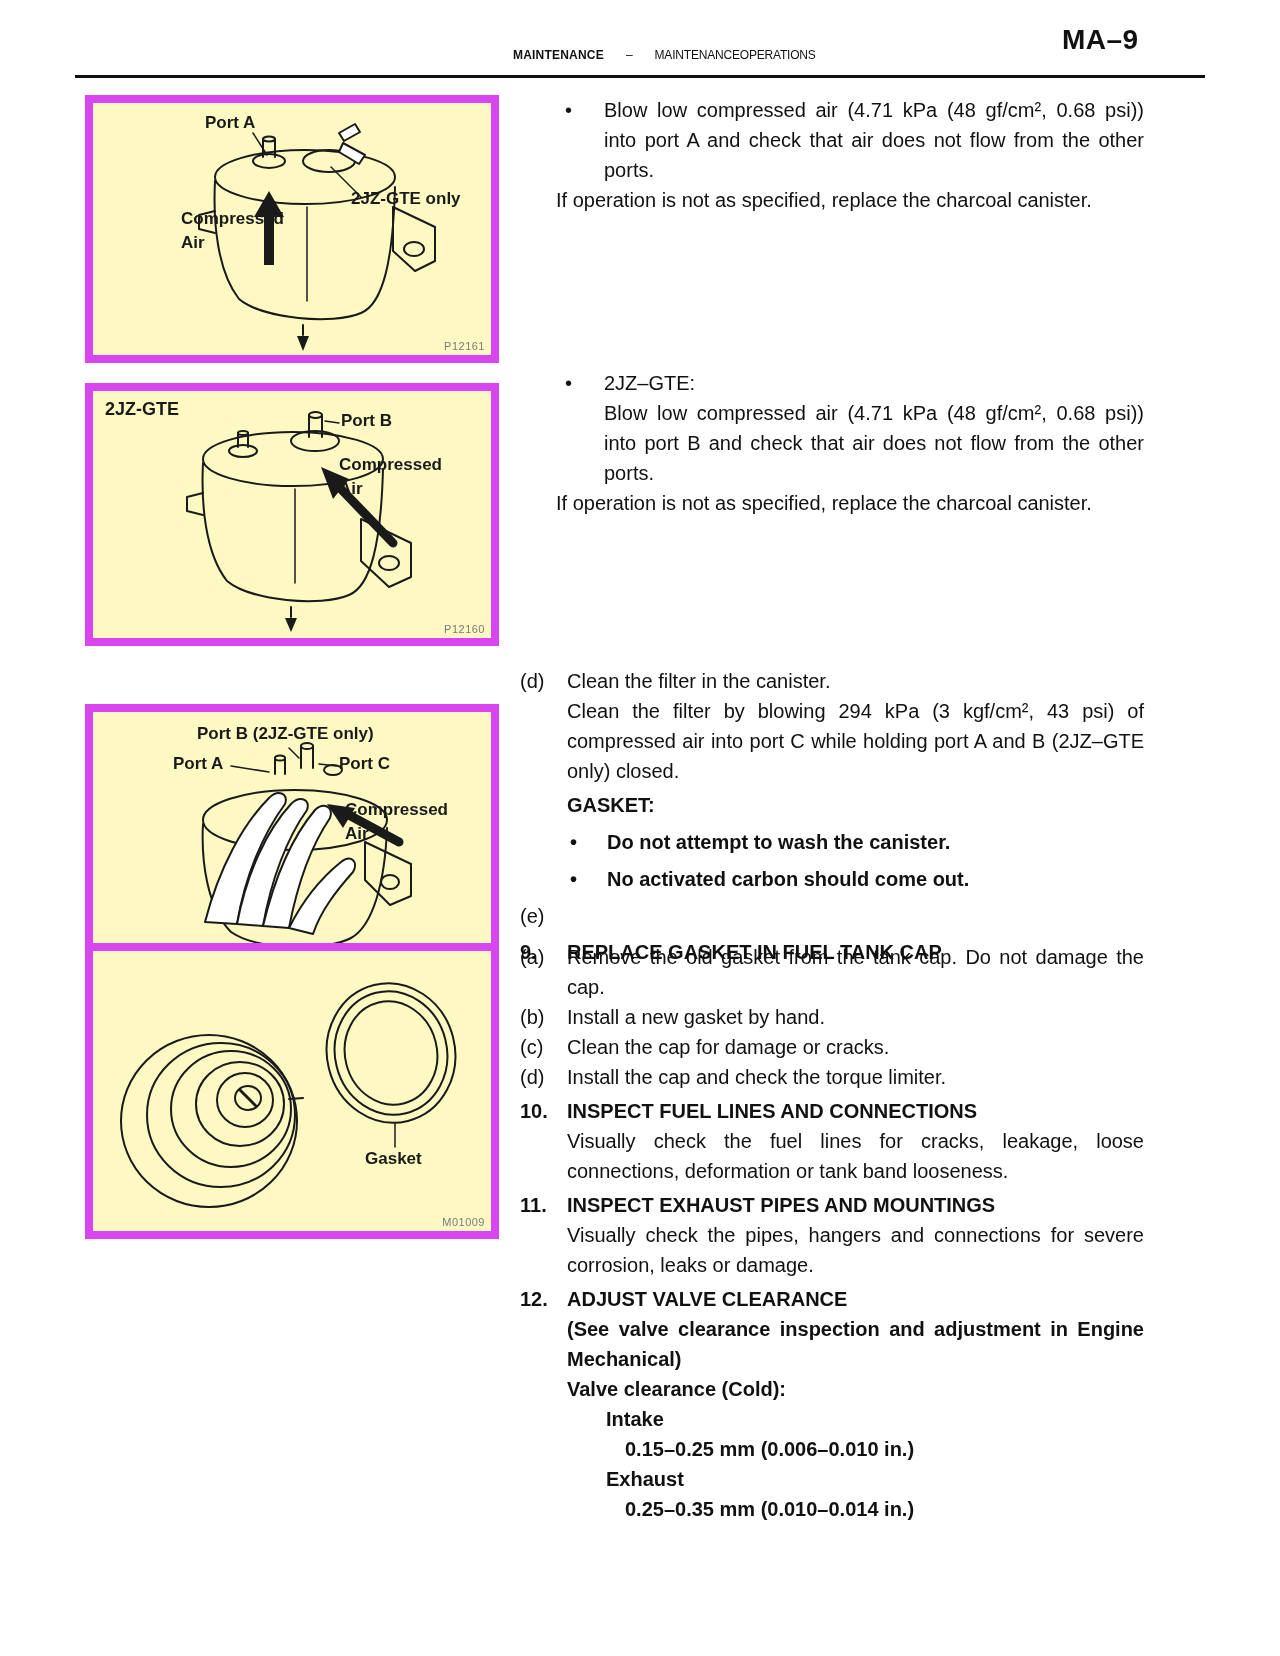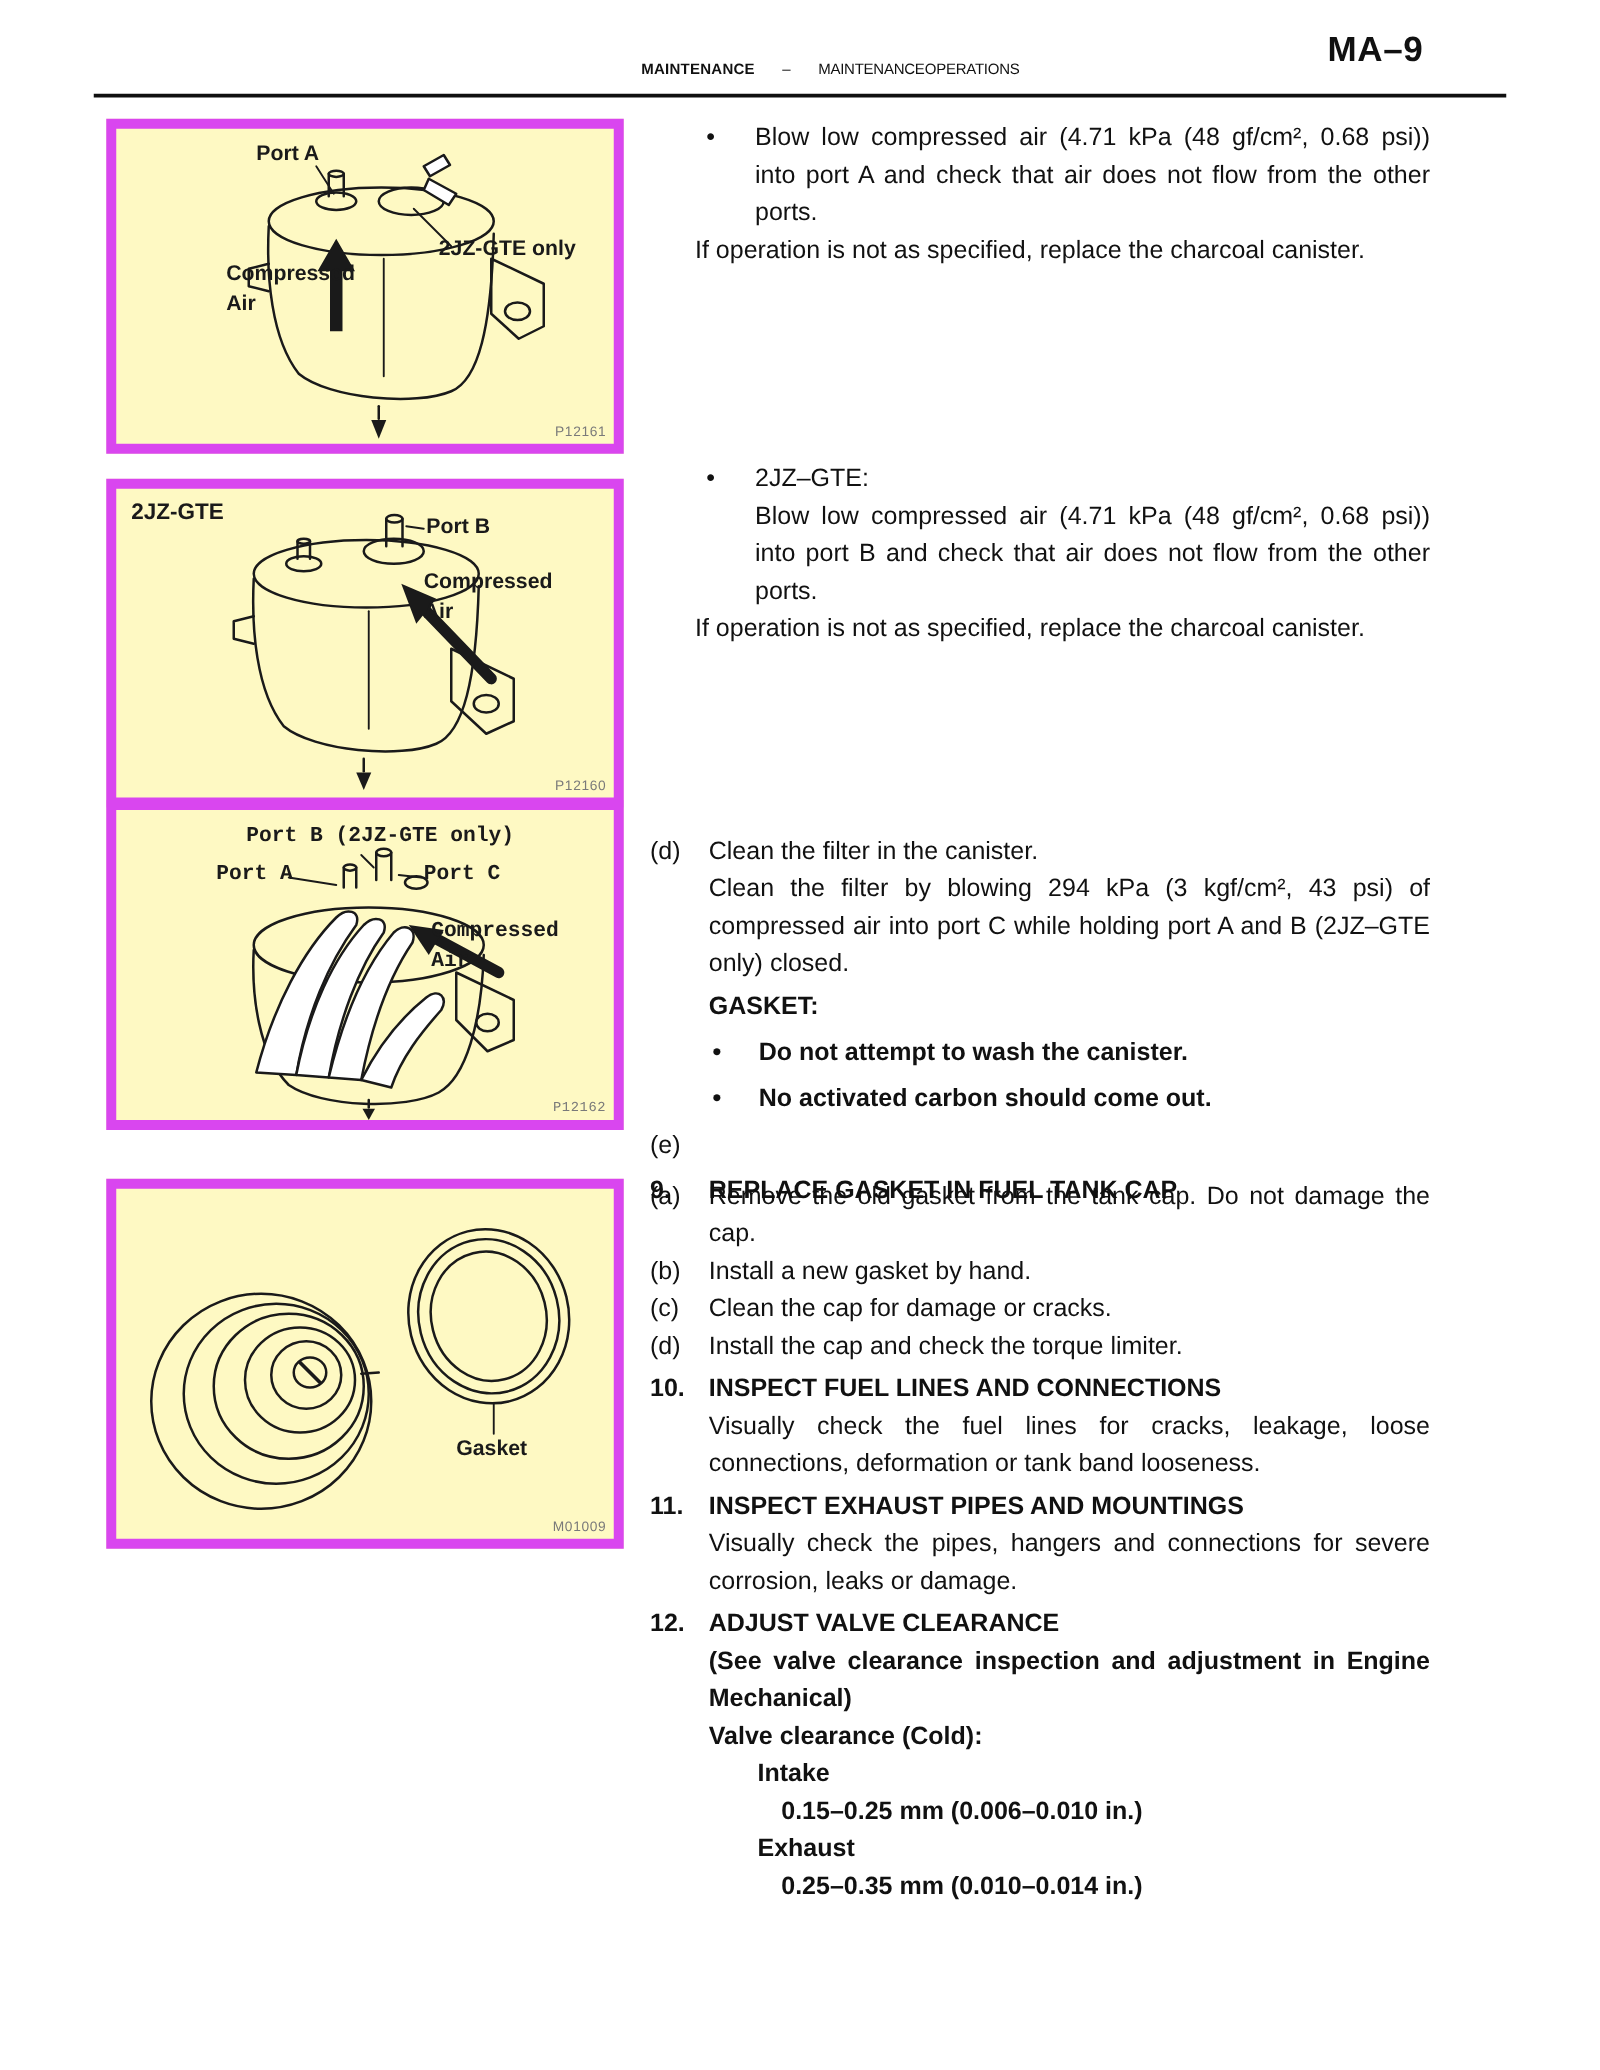--- a/index.html
+++ b/index.html
@@ -107,21 +107,21 @@
         <path d="M246,32 L232,30" stroke-width="1.5"></path>
       </g>
     </svg>
     <div class="flabel corner" style="left:12px; top:8px;">2JZ-GTE</div>
     <div class="flabel" style="left:248px; top:20px;">Port B</div>
     <div class="flabel" style="left:246px; top:64px;">Compressed</div>
     <div class="flabel" style="left:246px; top:88px;">Air</div>
     <div class="fcode">P12160</div>
   </div>
 
-  <div class="fig" style="left:85px; top:640px; width:398px; height:248px;font-family:Liberation Mono, monospace;">
+  <div class="fig" style="left:85px; top:704px; width:398px; height:248px;">
     <svg width="398" height="248" viewBox="0 0 398 248">
       <g stroke="#1a1a1a" stroke-width="2" fill="none" stroke-linejoin="round" stroke-linecap="round">
         <ellipse cx="202" cy="108" rx="92" ry="30"></ellipse>
         <path d="M110,112 C108,148 114,196 138,220 C164,238 232,240 258,226 C280,214 292,170 294,116"></path>
         <path d="M202,232 L202,238"></path>
         <polygon points="197,239 207,239 202,248" fill="#1a1a1a" stroke="none"></polygon>
         <path d="M112,210 C126,156 150,112 176,86 C184,78 196,80 192,92 C170,122 152,164 144,212 Z" fill="#fff"></path>
         <path d="M144,212 C154,160 174,118 198,92 C206,84 218,86 214,98 C194,126 178,168 170,214 Z" fill="#fff"></path>
         <path d="M170,214 C182,164 200,124 222,98 C230,90 241,94 237,106 C218,134 204,174 196,216 Z" fill="#fff"></path>
         <path d="M196,216 C210,188 228,166 248,150 C258,142 266,150 260,160 C244,178 228,198 220,222 Z" fill="#fff"></path>

